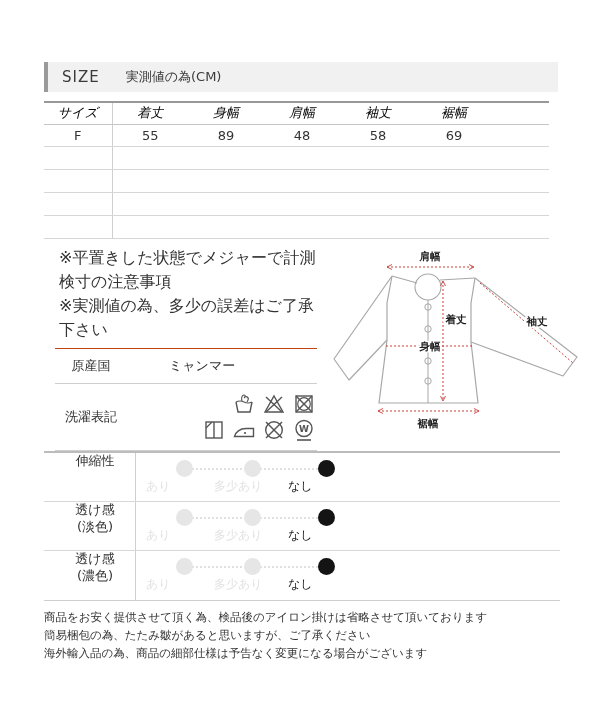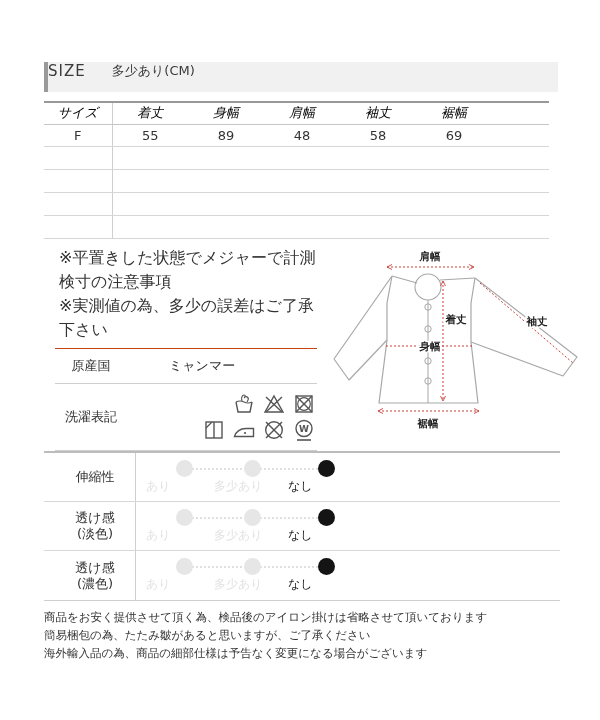--- a/index.html
+++ b/index.html
@@ -8,21 +8,21 @@
     width:600px; height:720px; overflow:hidden;
     font-family:"DejaVu Sans","Liberation Sans",sans-serif;
     color:#333;
   }
   .page { width:600px; height:720px; padding:62px 40px 0 44px; position:relative; }
 
   
   .size-header {
     height:30px; width:514px; background:#f1f1f1;
     border-left:4px solid #9a9a9a;
-    display:flex; gap:26px; 
+    display:flex; align-items:center; gap:26px; padding-left:14px;
     margin-bottom:9px;
   }
   .size-header .size-en { font-size:15px; letter-spacing:1px; color:#3a3a3a; }
   .size-header .size-ja { font-size:13px; color:#3a3a3a; }
 
   
   table.size-table { width:505px; border-collapse:collapse; table-layout:fixed;
     border-top:2px solid #989898; font-size:13px; }
   table.size-table col.c0 { width:68px; }
   table.size-table col.cv { width:76px; }
@@ -51,42 +51,42 @@
   .laundry-line svg { display:block; }
 
   
   .diagram { position:absolute; left:286px; top:4px; }
 
   
   .ratings { width:516px; border-top:2px solid #bcbcbc; border-bottom:1px solid #cfcfcf; }
   .rating-row { display:flex; height:49px; border-bottom:1px solid #d8d8d8; }
   .rating-row:last-child { border-bottom:none; }
   .rating-label { width:81px; margin-left:11px; border-right:1px solid #cfcfcf;
-    display:flex; flex-direction:column; justify-content:center; align-items:center;
+    display:flex; flex-direction:column; align-items:center;
     font-size:13px; line-height:1.25; color:#333; }
   .scale { position:relative; width:300px; height:49px; }
   .scale .dotline { position:absolute; top:15px; left:52px; width:142px; border-top:2px dotted #e0e0e0; }
   .scale-item { position:absolute; top:7px; width:76px; }
   .scale-item .dot { width:17px; height:17px; border-radius:50%; margin:0 auto; background:#e6e6e6; }
   .scale-item .scale-text { font-size:12px; color:#e2e2e2; margin-top:1px; }
   .scale-item.sel .dot { background:#141414; }
   .scale-item.sel .scale-text { color:#1a1a1a; }
   .pos-0 { left:10px; } .pos-1 { left:78px; } .pos-2 { left:152px; }
 
   
   .disclaimer { margin-top:8px; font-size:11.5px; line-height:1.55; color:#333; }
 </style>
 </head>
 <body>
 
 <div class="page">
 
   <div class="size-header">
     <span class="size-en">SIZE</span>
-    <span class="size-ja">多少あり(CM)</span>
+    <span class="size-ja">実測値の為(CM)</span>
   </div>
 
   <table class="size-table">
     <colgroup>
       <col class="c0">
         <col class="cv">
         <col class="cv">
         <col class="cv">
         <col class="cv">
         <col class="cv">

